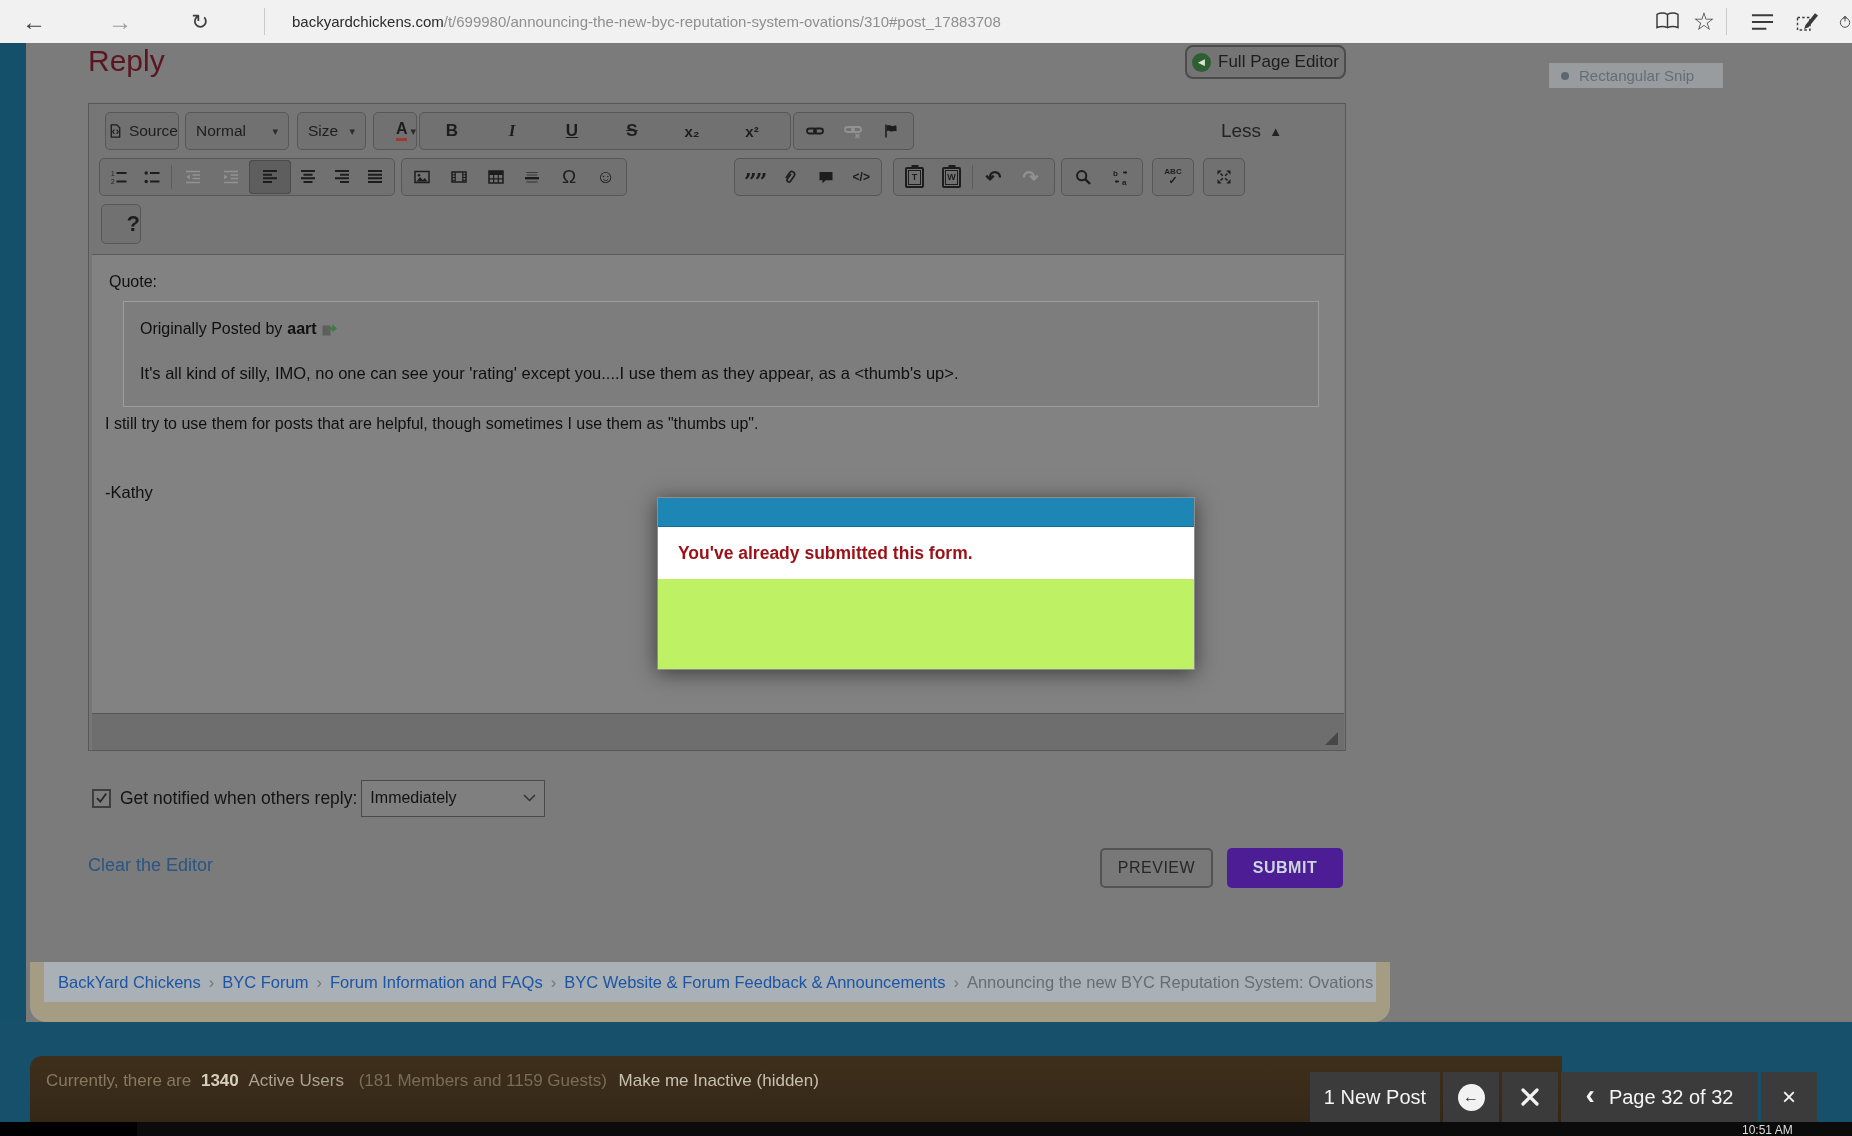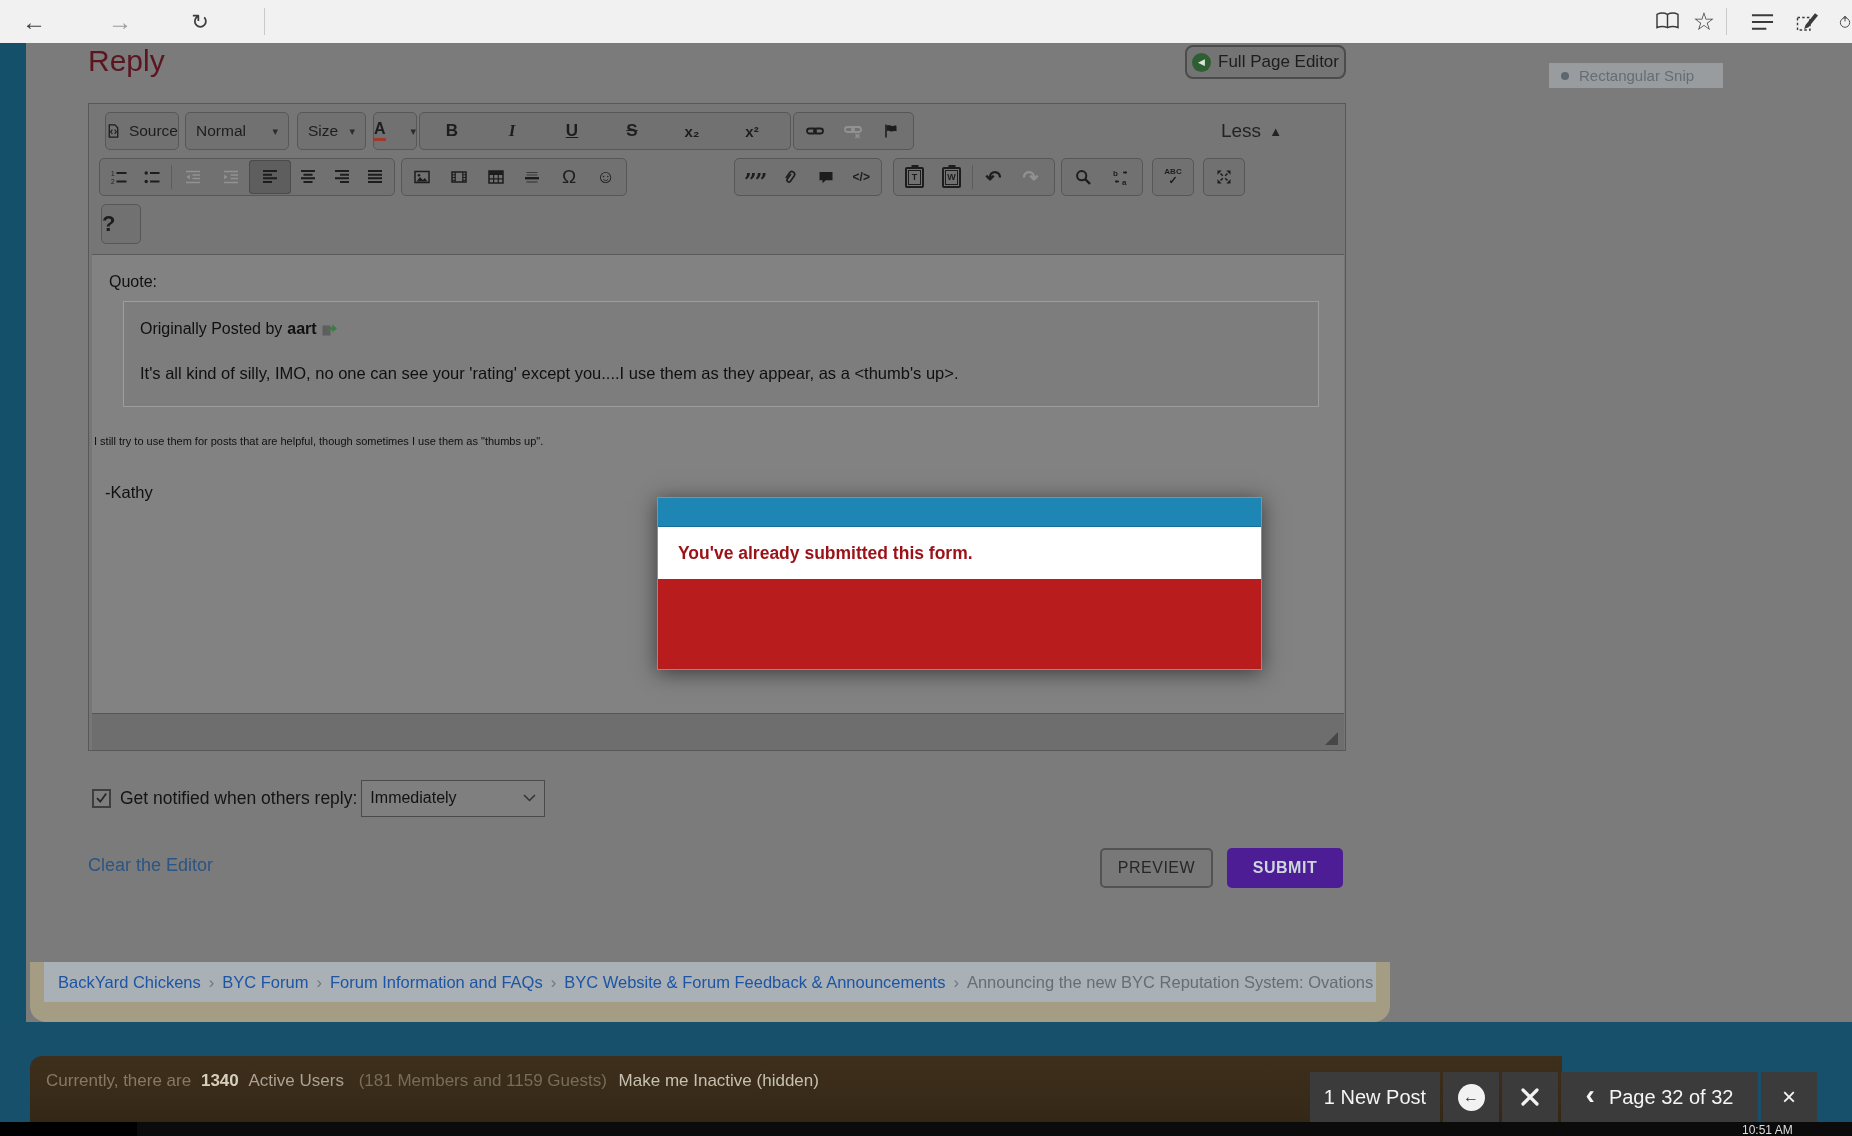--- a/index.html
+++ b/index.html
@@ -29,21 +29,21 @@
     border:2px solid #4c4c4c;border-radius:8px;background:#747474;display:flex;align-items:center;
     justify-content:center;gap:7px;font-size:17px;color:#1d1d1d;cursor:pointer;}
   .fpe-ic{width:19px;height:19px;border-radius:50%;background:#2e5f33;display:flex;
     align-items:center;justify-content:center;color:#d8e7d8;font-size:9px;}
 
   
   .editor{position:absolute;left:88px;top:103px;width:1258px;height:648px;box-sizing:border-box;
     border:1px solid #585858;background:#767676;}
   .tbtn,.tgroup{position:absolute;height:38px;box-sizing:border-box;background:#717171;
     border:1px solid #575757;border-radius:5px;display:flex;align-items:center;color:#1d1d1d;}
-  .tbtn{justify-content:space-between;gap:6px;font-size:15.5px;cursor:pointer;}
+  .tbtn{justify-content:flex-end;gap:6px;font-size:15.5px;cursor:pointer;}
   .tgroup{padding:0 2px;}
   .tcell{height:34px;display:flex;align-items:center;justify-content:center;cursor:pointer;color:#1d1d1d;}
   .tsep{width:1px;height:24px;background:#5c5c5c;margin:0 2px;}
   .dis{color:#929292;}
   .pressed{background:#5e5e5e;border-radius:4px;box-shadow:inset 0 0 0 1px #4b4b4b;}
   .caret{font-size:11px;color:#2b2b2b;}
   .bi{font-weight:bold;font-size:17px;}
   .a-color{font-weight:bold;font-size:16px;border-bottom:3px solid #a03a30;line-height:1;padding-bottom:1px;}
   .less-lbl{position:absolute;right:63px;top:16px;font-size:19px;color:#232323;display:flex;gap:8px;
     align-items:center;cursor:pointer;}
@@ -59,21 +59,21 @@
   .code-glyph{font-size:12px;font-weight:bold;}
   .help-btn{position:absolute;left:12px;top:100px;width:40px;height:40px;font-size:22px;font-weight:bold;}
 
   .ed-content{position:absolute;left:3px;top:150px;width:1252px;height:459px;background:#828282;
     border-top:1px solid #595959;color:#101010;}
   .q-label{position:absolute;left:17px;top:18px;font-size:16px;}
   .q-box{position:absolute;left:31px;top:46px;width:1196px;height:106px;box-sizing:border-box;
     background:#7d7d7d;border:1px solid #9d9d9d;}
   .q-attr{position:absolute;left:16px;top:18px;font-size:16px;display:flex;align-items:center;gap:5px;}
   .q-text{position:absolute;left:16px;top:62px;font-size:16.5px;}
-  .ed-line1{position:absolute;left:2px;top:160px;font-size:11px;margin-top:20px;}
+  .ed-line1{position:absolute;left:13px;top:160px;font-size:16px;}
   .ed-sig{position:absolute;left:13px;top:228px;font-size:16.5px;}
   .ed-bottom{position:absolute;left:3px;top:609px;width:1252px;height:36px;background:#6e6e6e;border-top:1px solid #555;}
   .resize-grip{position:absolute;right:6px;bottom:5px;width:0;height:0;
     border-left:13px solid transparent;border-bottom:13px solid #474747;cursor:nwse-resize;}
 
   
   .notify-row{position:absolute;left:92px;top:779px;height:38px;display:flex;align-items:center;}
   .cbx{width:19px;height:19px;box-sizing:border-box;border:2px solid #3e3e3e;background:#7e7e7e;
     display:flex;align-items:center;justify-content:center;cursor:pointer;}
   .notify-lbl{font-size:17.5px;color:#141414;margin-left:9px;}
@@ -109,22 +109,22 @@
     align-items:center;justify-content:center;font-size:20px;cursor:pointer;}
   .circ{width:27px;height:27px;border-radius:50%;background:#f2f2f2;color:#333;display:flex;
     align-items:center;justify-content:center;font-size:16px;font-weight:bold;}
   .prev-glyph{font-size:28px;font-weight:bold;margin-right:14px;margin-top:-4px;}
 
   .taskbar{position:absolute;left:0;top:1122px;width:1852px;height:14px;background:#0b0b0b;overflow:hidden;}
   .taskbar .corner{position:absolute;left:0;top:0;width:137px;height:14px;background:#000;}
   .clock{position:absolute;left:1742px;top:1px;font-size:12px;color:#dedede;}
 
   
-  .dialog{position:absolute;left:657px;top:497px;width:605px;height:173px;box-sizing:border-box;
-    border:1px solid #8e8e8e;background:#b91c1c;box-shadow:0 3px 20px rgba(0,0,0,.55);}
+  .dialog{position:absolute;left:657px;top:497px;width:538px;height:173px;box-sizing:border-box;
+    border:1px solid #8e8e8e;background:#bef264;box-shadow:0 3px 20px rgba(0,0,0,.55);}
   .dlg-head{height:28px;background:#1e86b5;border-bottom:1px solid #156f99;cursor:move;}
   .dlg-body{height:52px;background:#ffffff;display:flex;align-items:center;}
   .dlg-msg{margin-left:20px;font-size:17.5px;font-weight:bold;color:#9c1117;}
   .dlg-foot{position:relative;height:91px;background:#f1f1f1;border-top:1px solid #d9d9d9;}
   .dlg-close{position:absolute;right:22px;top:26px;width:66px;height:38px;box-sizing:border-box;
     background:linear-gradient(#f2f2f2,#dcdcdc);border:1px solid #8f8f8f;border-radius:3px;
     outline:1px dotted #444;outline-offset:-5px;display:flex;align-items:center;justify-content:center;
     font-size:15px;font-weight:bold;color:#151515;cursor:pointer;}
 
   svg{display:block;}
@@ -132,20 +132,24 @@
 </head>
 <body>
 
 <div id="screen">
 
   <div class="chrome">
     <div class="nav-ic" style="left:14px;width:40px;">←</div>
     <div class="nav-ic" style="left:100px;width:40px;color:#9b9b9b;">→</div>
     <div class="nav-ic" style="left:180px;width:40px;font-size:21px;">↻</div>
     <div class="vdiv" style="left:264px;"></div>
+    <div class="urlbar">
+      <span>backyardchickens.com</span>
+        <span class="path">/t/699980/announcing-the-new-byc-reputation-system-ovations/310#post_17883708</span>
+    </div>
     <div class="nav-ic" style="left:1650px;width:34px;">
       <svg width="25" height="21" viewBox="0 0 26 22">
           <path d="M2 3.5c3.7-1.8 7.3-1.8 11 0 3.7-1.8 7.3-1.8 11 0v14c-3.7-1.8-7.3-1.8-11 0-3.7-1.8-7.3-1.8-11 0z" fill="none" stroke="#3a3a3a" stroke-width="1.5"></path>
           <path d="M13 3.5v14" stroke="#3a3a3a" stroke-width="1.5"></path>
         </svg>
     </div>
     <div class="nav-ic" style="left:1687px;width:34px;font-size:25px;">☆</div>
     <div class="vdiv" style="left:1726px;"></div>
     <div class="nav-ic" style="left:1745px;width:34px;">
       <svg width="23" height="18" viewBox="0 0 24 18">

